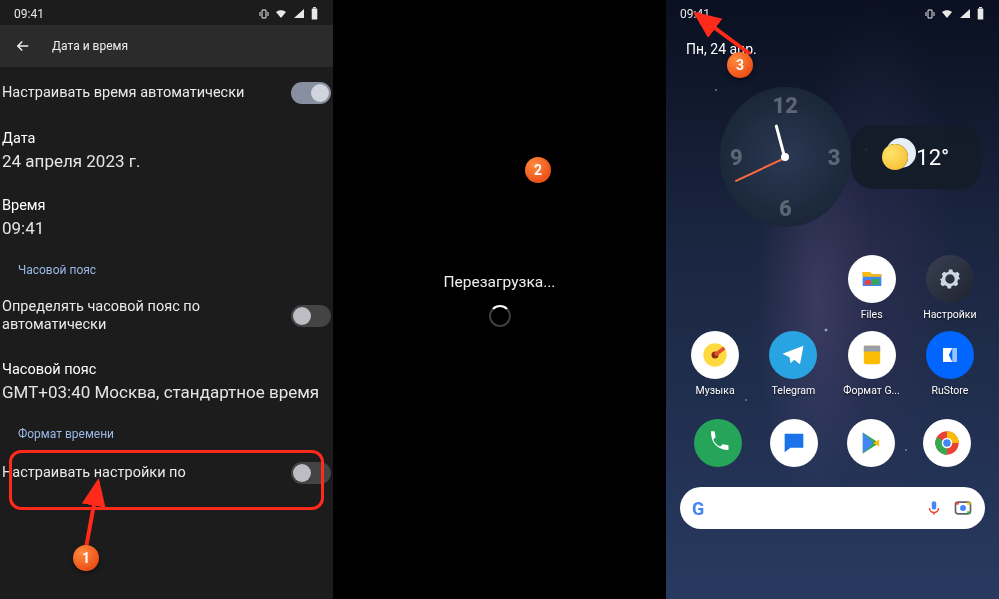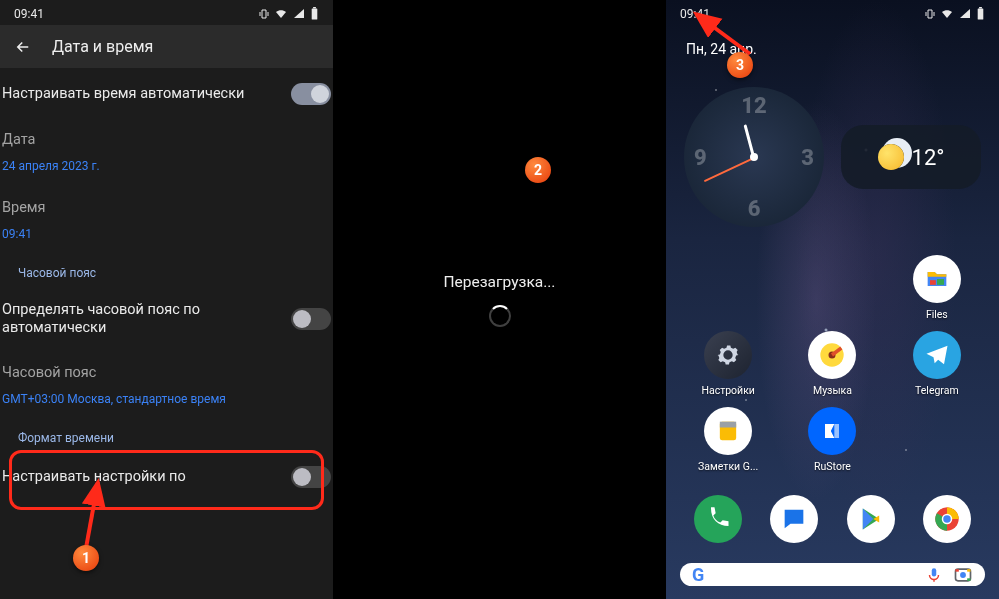--- a/index.html
+++ b/index.html
@@ -5,26 +5,26 @@
 * { margin: 0; padding: 0; box-sizing: border-box; }
 body { font-family: Roboto, "Segoe UI", Arial, sans-serif; background: #fff; width: 999px; height: 599px; display: flex; position: relative; overflow: hidden; }
 .phone { width: 372px; height: 599px; position: relative; overflow: hidden; }
 .p1 { background: #1c1c1c; color: #e5e5e5; }
 .p2 { background: #000; color: #fff; display: flex; align-items: center; justify-content: center; flex-direction: column; }
 .p3 { background: linear-gradient(180deg, #0a1020 0%, #1a2540 40%, #283a60 100%); position: relative; }
 .statusbar { display: flex; justify-content: space-between; align-items: center; font-size: 12px; padding: 7px 14px 4px; color: #e8e8e8; }
 .sb-icons { display: flex; gap: 4px; align-items: center; }
 .p1 .appbar { display: flex; align-items: center; gap: 20px; padding: 12px 14px; background: #2b2b2b; margin-bottom: 2px; }
 .back-arrow { width: 18px; height: 18px; }
-.app-title { font-size: 16px; font-weight: 400; color: #eee; }
+.app-title { font-size: 12px; font-weight: 400; color: #eee; }
 .row { padding: 13px 2px; }
 .row-toggle { display: flex; align-items: center; justify-content: space-between; gap: 12px; }
 .row-title { font-size: 14.5px; color: #eaeaea; line-height: 1.25; }
-.row-title.dim { color: #a3a3a3; }
-.row-sub { font-size: 12px; color: #3b82f6; margin-top: 10px; }
+.row-title.dim { color: #ffffff; }
+.row-sub { font-size: 17px; color: #e5e5e5; margin-top: 3px; }
 .section-header { font-size: 12px; color: #9bb8e8; padding: 12px 18px 8px; }
 .toggle { width: 40px; height: 22px; border-radius: 11px; background: #444; position: relative; flex-shrink: 0; }
 .toggle.on { background: #888fa0; }
 .knob { position: absolute; width: 18px; height: 18px; border-radius: 50%; background: #bcbcc3; top: 2px; left: 2px; }
 .toggle.on .knob { left: 20px; background: #d0d4dc; }
 .highlight-box { position: absolute; border: 3px solid #ff2a1a; border-radius: 12px; left: 9px; width: 315px; top: 450px; height: 60px; pointer-events: none; }
 .marker { position: absolute; width: 26px; height: 26px; border-radius: 50%; background: radial-gradient(circle at 35% 30%, #ff8a3d, #e63a0a); color: #fff; display: flex; align-items: center; justify-content: center; font-size: 14px; font-weight: 700; box-shadow: 0 2px 4px rgba(0,0,0,.5); z-index: 50; }
 .arrow { position: absolute; z-index: 49; pointer-events: none; }
 
 .p2-text { font-size: 15.5px; margin-bottom: 14px; color: #eee; }
@@ -35,31 +35,31 @@
   radial-gradient(1px 1px at 120px 200px, #fff, transparent),
   radial-gradient(2px 2px at 200px 150px, #eef, transparent),
   radial-gradient(1px 1px at 280px 300px, #fff, transparent),
   radial-gradient(1px 1px at 80px 400px, #fff, transparent),
   radial-gradient(2px 2px at 160px 330px, #ccddee, transparent),
   radial-gradient(1px 1px at 240px 450px, #fff, transparent),
   radial-gradient(60px 200px at 150px 300px, rgba(110,90,140,.35), transparent),
   radial-gradient(80px 260px at 210px 260px, rgba(60,50,90,.4), transparent); }
 .p3 .content { position: relative; z-index: 2; height: calc(100% - 26px); display: flex; flex-direction: column; }
 .p3-date { color: #fff; font-size: 14px; padding: 16px 20px 2px; }
-.widget-row { display: flex; align-items: center; justify-content: space-between; padding: 28px 18px 12px; }
+.widget-row { display: flex; align-items: center; justify-content: space-between; padding: 28px 18px 12px; margin-left: 36px; }
 .clock-widget { width: 140px; height: 140px; border-radius: 50%; background: radial-gradient(circle at 50% 50%, #2a3852, #14202f); position: relative; display: flex; align-items: center; justify-content: center; }
 .clock-num { position: absolute; font-size: 22px; font-weight: 800; color: rgba(255,255,255,.28); }
 .n12 { top: 6px; } .n3 { right: 10px; } .n6 { bottom: 6px; } .n9 { left: 10px; }
 .hand { position: absolute; left: 50%; top: 50%; background: #fff; transform-origin: left center; height: 3px; border-radius: 2px; }
 .hand.hour { width: 35px; transform: rotate(-105deg); }
 .hand.min { width: 55px; transform: rotate(155deg); background: #ff6a3d; height: 2px; }
 .clock-dot { position: absolute; width: 8px; height: 8px; border-radius: 50%; background: #fff; left: calc(50% - 4px); top: calc(50% - 4px); }
 .weather { width: 140px; height: 64px; border-radius: 22px; background: rgba(20,28,40,.9); display: flex; align-items: center; justify-content: center; gap: 8px; color: #fff; font-size: 22px; }
 .weather-icon { width: 26px; height: 26px; border-radius: 50%; background: radial-gradient(circle at 35% 35%, #ffe36a, #f6b72a); box-shadow: 6px -4px 0 2px #e8eef5; }
-.app-grid { display: grid; grid-template-columns: repeat(3, 1fr); gap: 10px 4px; padding: 16px 12px 10px; }
+.app-grid { display: grid; grid-template-columns: repeat(4, 1fr); gap: 10px 4px; padding: 16px 12px 10px; }
 .app { display: flex; flex-direction: column; align-items: center; gap: 5px; }
 .app-label { font-size: 10.5px; color: #fff; text-shadow: 0 1px 2px rgba(0,0,0,.7); white-space: nowrap; max-width: 72px; overflow: hidden; text-overflow: ellipsis; }
 .ico { width: 48px; height: 48px; border-radius: 50%; background: #fff; display: flex; align-items: center; justify-content: center; position: relative; overflow: hidden; }
 .dock { display: grid; grid-template-columns: repeat(4, 1fr); gap: 8px; padding: 12px 18px; justify-items: center; }
 .searchbar { margin: 8px 14px 12px; height: 42px; background: #fff; border-radius: 21px; display: flex; align-items: center; padding: 0 12px; gap: 10px; }
 .g-logo { font-weight: 700; font-size: 18px; }
 .g-logo .b { color: #4285f4; }
 .sb-spacer { flex: 1; }
 
 
@@ -126,21 +126,21 @@
 
   <div class="row row-toggle">
     <span class="row-title">Определять часовой пояс по автоматически</span>
     <span class="toggle">
         <span class="knob"></span>
       </span>
   </div>
 
   <div class="row">
     <div class="row-title dim">Часовой пояс</div>
-    <div class="row-sub">GMT+03:00 Москва, стандартное время</div>
+    <div class="row-sub">GMT+03:40 Москва, стандартное время</div>
   </div>
 
   <div class="section-header">Формат времени</div>
 
   <div class="row row-toggle">
     <span class="row-title">Настраивать настройки по</span>
     <span class="toggle">
         <span class="knob"></span>
       </span>
   </div>
@@ -232,21 +232,21 @@
         </div>
         <span class="app-label">Telegram</span>
       </div>
       <div class="app">
         <div class="ico notes">
           <svg viewBox="0 0 24 24">
               <rect x="5" y="4" width="14" height="16" rx="2" fill="#fbbc05"></rect>
               <rect x="5" y="4" width="14" height="5" fill="#9aa0a6"></rect>
             </svg>
         </div>
-        <span class="app-label">Заметки G...</span>
+        <span class="app-label">Формат G...</span>
       </div>
       <div class="app">
         <div class="ico rustore">
           <svg viewBox="0 0 24 24" fill="#fff">
               <path d="M6 6h4v12H6zM10 6h4l-3 6 3 6h-4l-3-6z"></path>
               <rect x="14" y="6" width="4" height="12" opacity=".6"></rect>
             </svg>
         </div>
         <span class="app-label">RuStore</span>
       </div>

